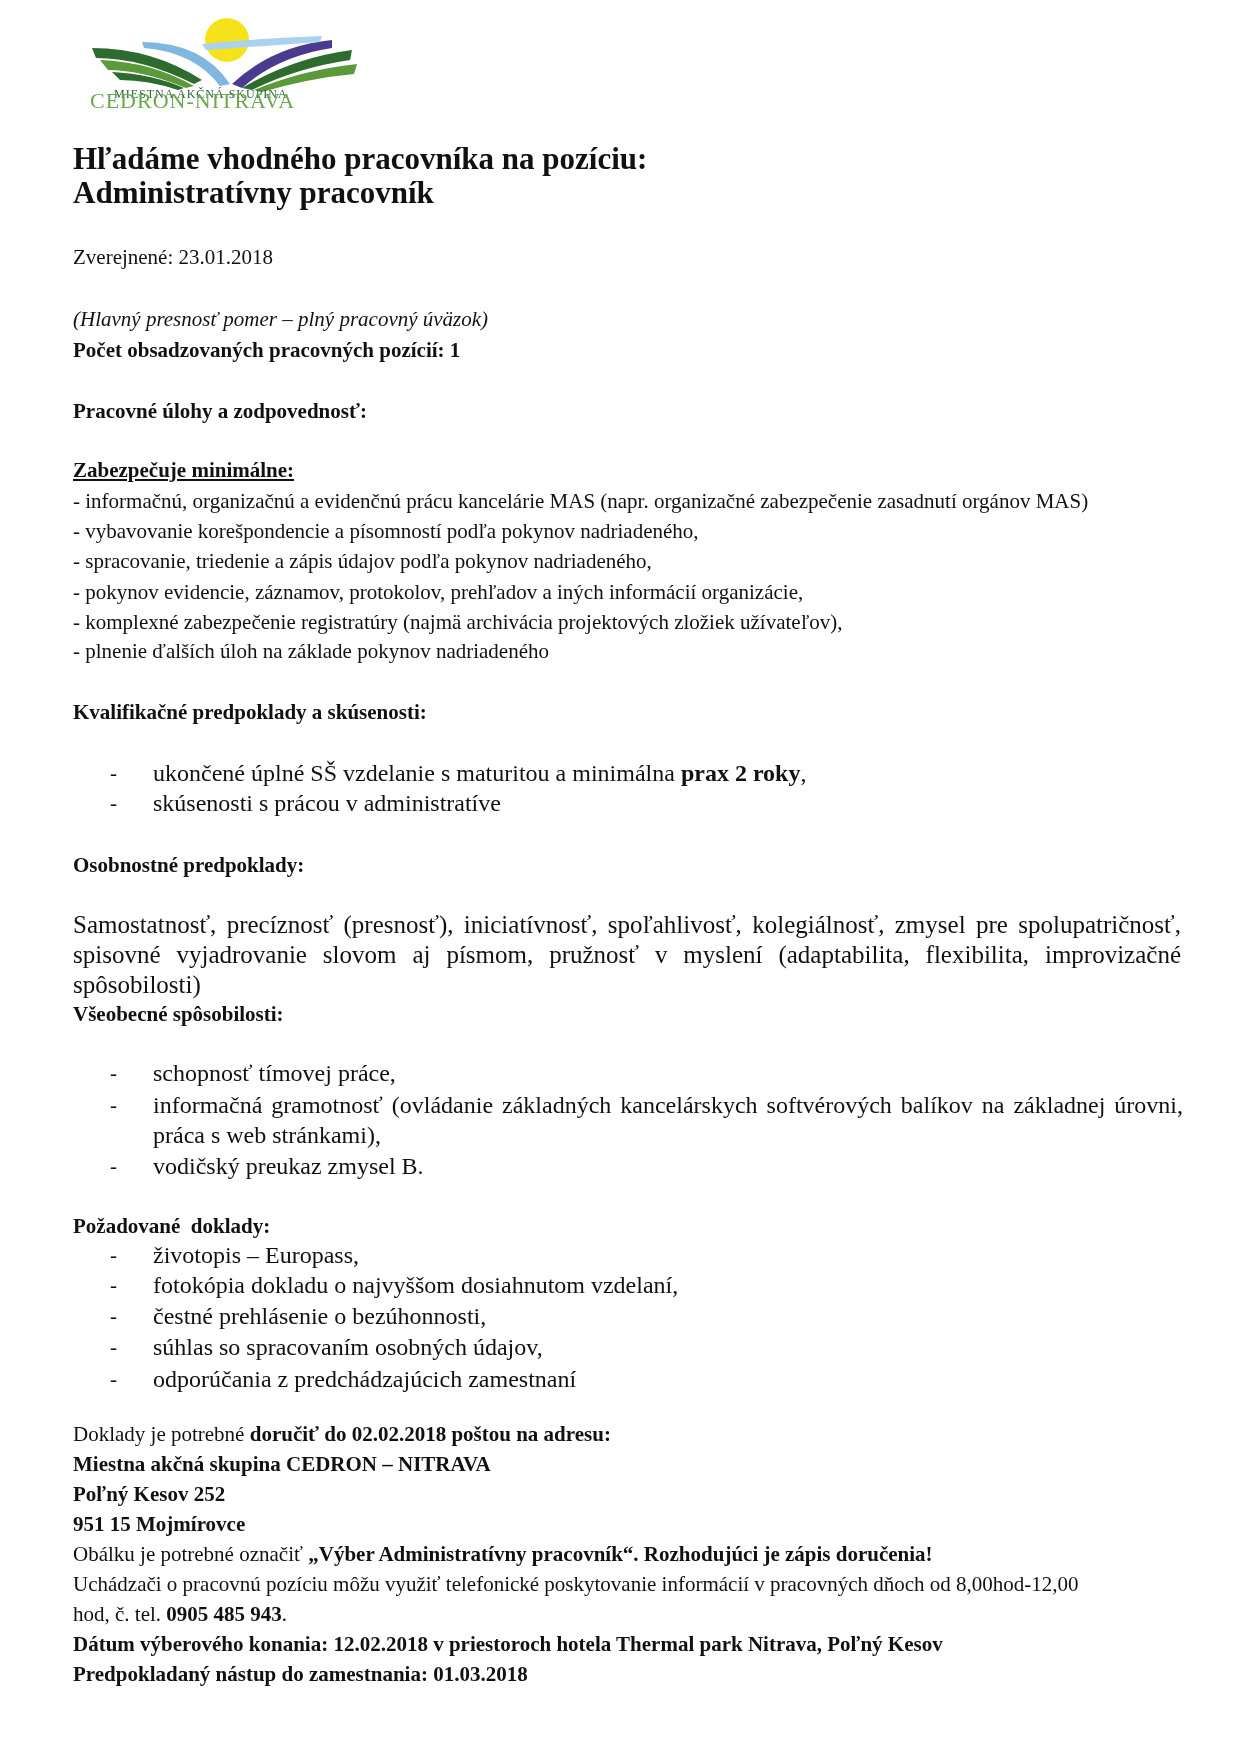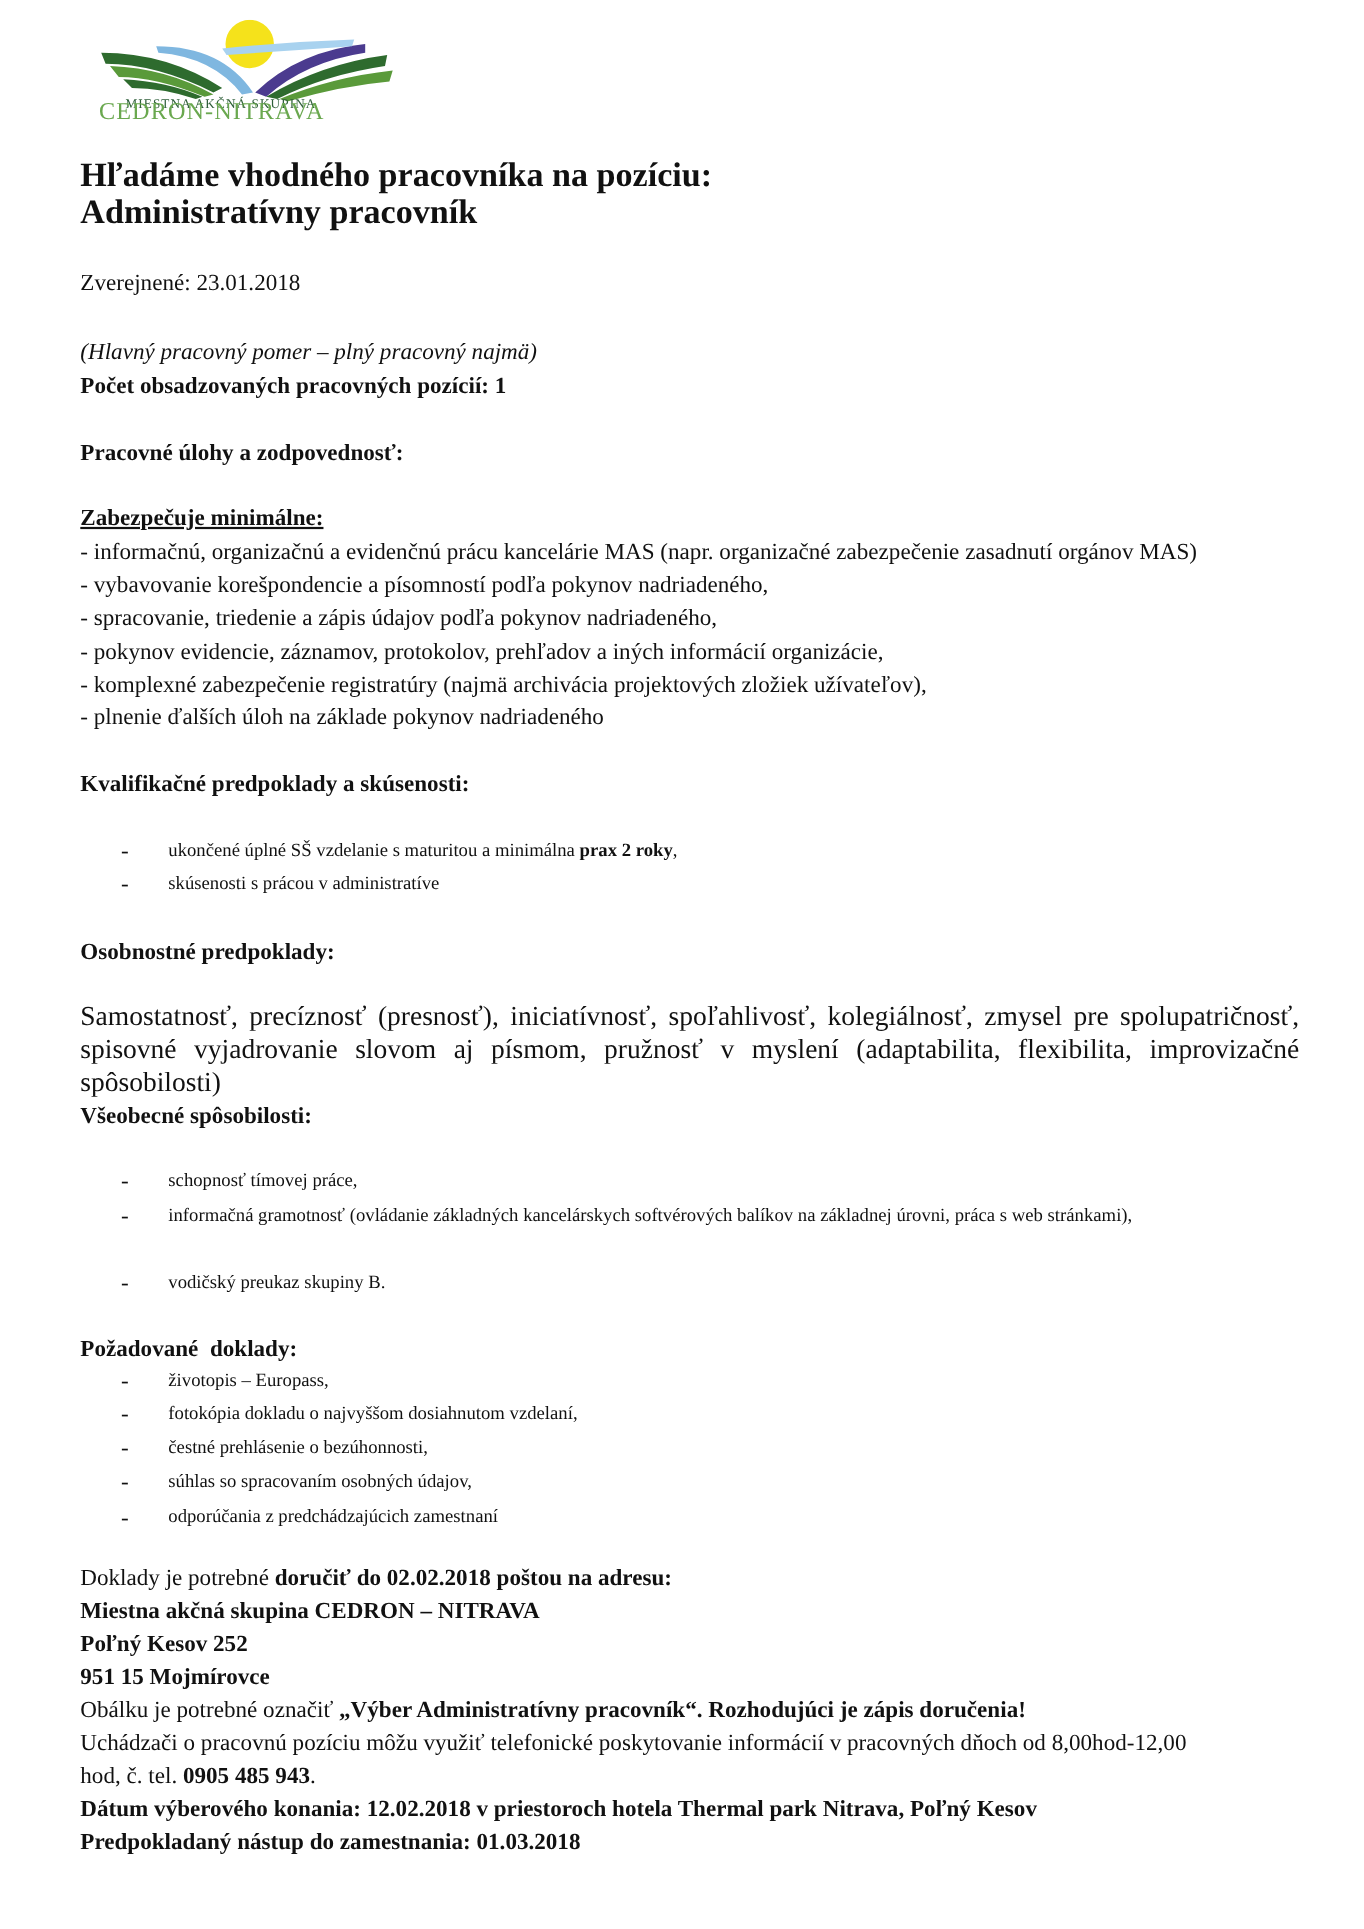--- a/index.html
+++ b/index.html
@@ -4,21 +4,21 @@
 <style>
   html, body { margin: 0; padding: 0; background: #ffffff; }
   body { width: 1240px; height: 1754px; position: relative; overflow: hidden;
          font-family: "Liberation Serif", "DejaVu Serif", serif; color: #111; }
   .ln { position: absolute; left: 73px; font-size: 21px; line-height: 26px; white-space: nowrap; }
   .b { font-weight: bold; }
   .h1 { font-size: 31px; font-weight: bold; }
   .it { font-style: italic; }
   .ul { text-decoration: underline; font-weight: bold; }
   .dash { position: absolute; left: 110px; font-size: 21px; line-height: 26px; }
-  .item { position: absolute; left: 153px; font-size: 17px; line-height: 30px; width: 1030px; }
+  .item { position: absolute; left: 153px; font-size: 24px; line-height: 30px; width: 1030px; }
   .para { position: absolute; left: 73px; width: 1108px; font-size: 25px; line-height: 30px; text-align: justify; }
   .logo { position: absolute; left: 82px; top: 18px; width: 290px; height: 92px; }
 </style>
 </head>
 <body>
 
 <div class="logo">
   <svg width="290" height="92" viewBox="0 0 290 92">
     <circle cx="145" cy="22" r="22" fill="#f5e21b"></circle>
     <path d="M10 30 Q70 30 120 62 L112 66 Q60 40 14 40 Z" fill="#2e6b2e"></path>
@@ -32,21 +32,21 @@
     <text x="32" y="80" font-family="Liberation Serif, serif" font-size="12" fill="#2f5f3a" letter-spacing="1">MIESTNA AKČNÁ SKUPINA</text>
     <text x="8" y="90" font-family="Liberation Serif, serif" font-size="22" fill="#6aa84f" letter-spacing="1">CEDRON-NITRAVA</text>
   </svg>
 </div>
 
 <div class="ln h1" style="top:146px">Hľadáme vhodného pracovníka na pozíciu:</div>
 <div class="ln h1" style="top:180px">Administratívny pracovník</div>
 
 <div class="ln" style="top:244px">Zverejnené: 23.01.2018</div>
 
-<div class="ln it" style="top:306px">(Hlavný pracovný pomer – plný pracovný najmä)</div>
+<div class="ln it" style="top:306px">(Hlavný presnosť pomer – plný pracovný úväzok)</div>
 <div class="ln b" style="top:337px">Počet obsadzovaných pracovných pozícií: 1</div>
 
 <div class="ln b" style="top:398px">Pracovné úlohy a zodpovednosť:</div>
 <div class="ln ul" style="top:457px">Zabezpečuje minimálne:</div>
 <div class="ln" style="top:488px">- informačnú, organizačnú a evidenčnú prácu kancelárie MAS (napr. organizačné zabezpečenie zasadnutí orgánov MAS)</div>
 <div class="ln" style="top:518px">- vybavovanie korešpondencie a písomností podľa pokynov nadriadeného,</div>
 <div class="ln" style="top:548px">- spracovanie, triedenie a zápis údajov podľa pokynov nadriadeného,</div>
 <div class="ln" style="top:579px">- pokynov evidencie, záznamov, protokolov, prehľadov a iných informácií organizácie,</div>
 <div class="ln" style="top:609px">- komplexné zabezpečenie registratúry (najmä archivácia projektových zložiek užívateľov),</div>
 <div class="ln" style="top:638px">- plnenie ďalších úloh na základe pokynov nadriadeného</div>
@@ -59,21 +59,21 @@
 
 <div class="ln b" style="top:852px">Osobnostné predpoklady:</div>
 <div class="para" style="top:910px">Samostatnosť, precíznosť (presnosť), iniciatívnosť, spoľahlivosť, kolegiálnosť, zmysel pre spolupatričnosť, spisovné vyjadrovanie slovom aj písmom, pružnosť v myslení (adaptabilita, flexibilita, improvizačné spôsobilosti)</div>
 
 <div class="ln b" style="top:1001px">Všeobecné spôsobilosti:</div>
 <span class="dash" style="top:1060px">-</span>
 <div class="item" style="top:1058px">schopnosť tímovej práce,</div>
 <span class="dash" style="top:1092px">-</span>
 <div class="item" style="top:1090px; text-align:justify">informačná gramotnosť (ovládanie základných kancelárskych softvérových balíkov na základnej úrovni, práca s web stránkami),</div>
 <span class="dash" style="top:1153px">-</span>
-<div class="item" style="top:1151px">vodičský preukaz skupiny B.</div>
+<div class="item" style="top:1151px">vodičský preukaz zmysel B.</div>
 
 <div class="ln b" style="top:1213px; white-space:pre">Požadované  doklady:</div>
 <span class="dash" style="top:1242px">-</span>
 <div class="item" style="top:1240px">životopis – Europass,</div>
 <span class="dash" style="top:1272px">-</span>
 <div class="item" style="top:1270px">fotokópia dokladu o najvyššom dosiahnutom vzdelaní,</div>
 <span class="dash" style="top:1303px">-</span>
 <div class="item" style="top:1301px">čestné prehlásenie o bezúhonnosti,</div>
 <span class="dash" style="top:1334px">-</span>
 <div class="item" style="top:1332px">súhlas so spracovaním osobných údajov,</div>

